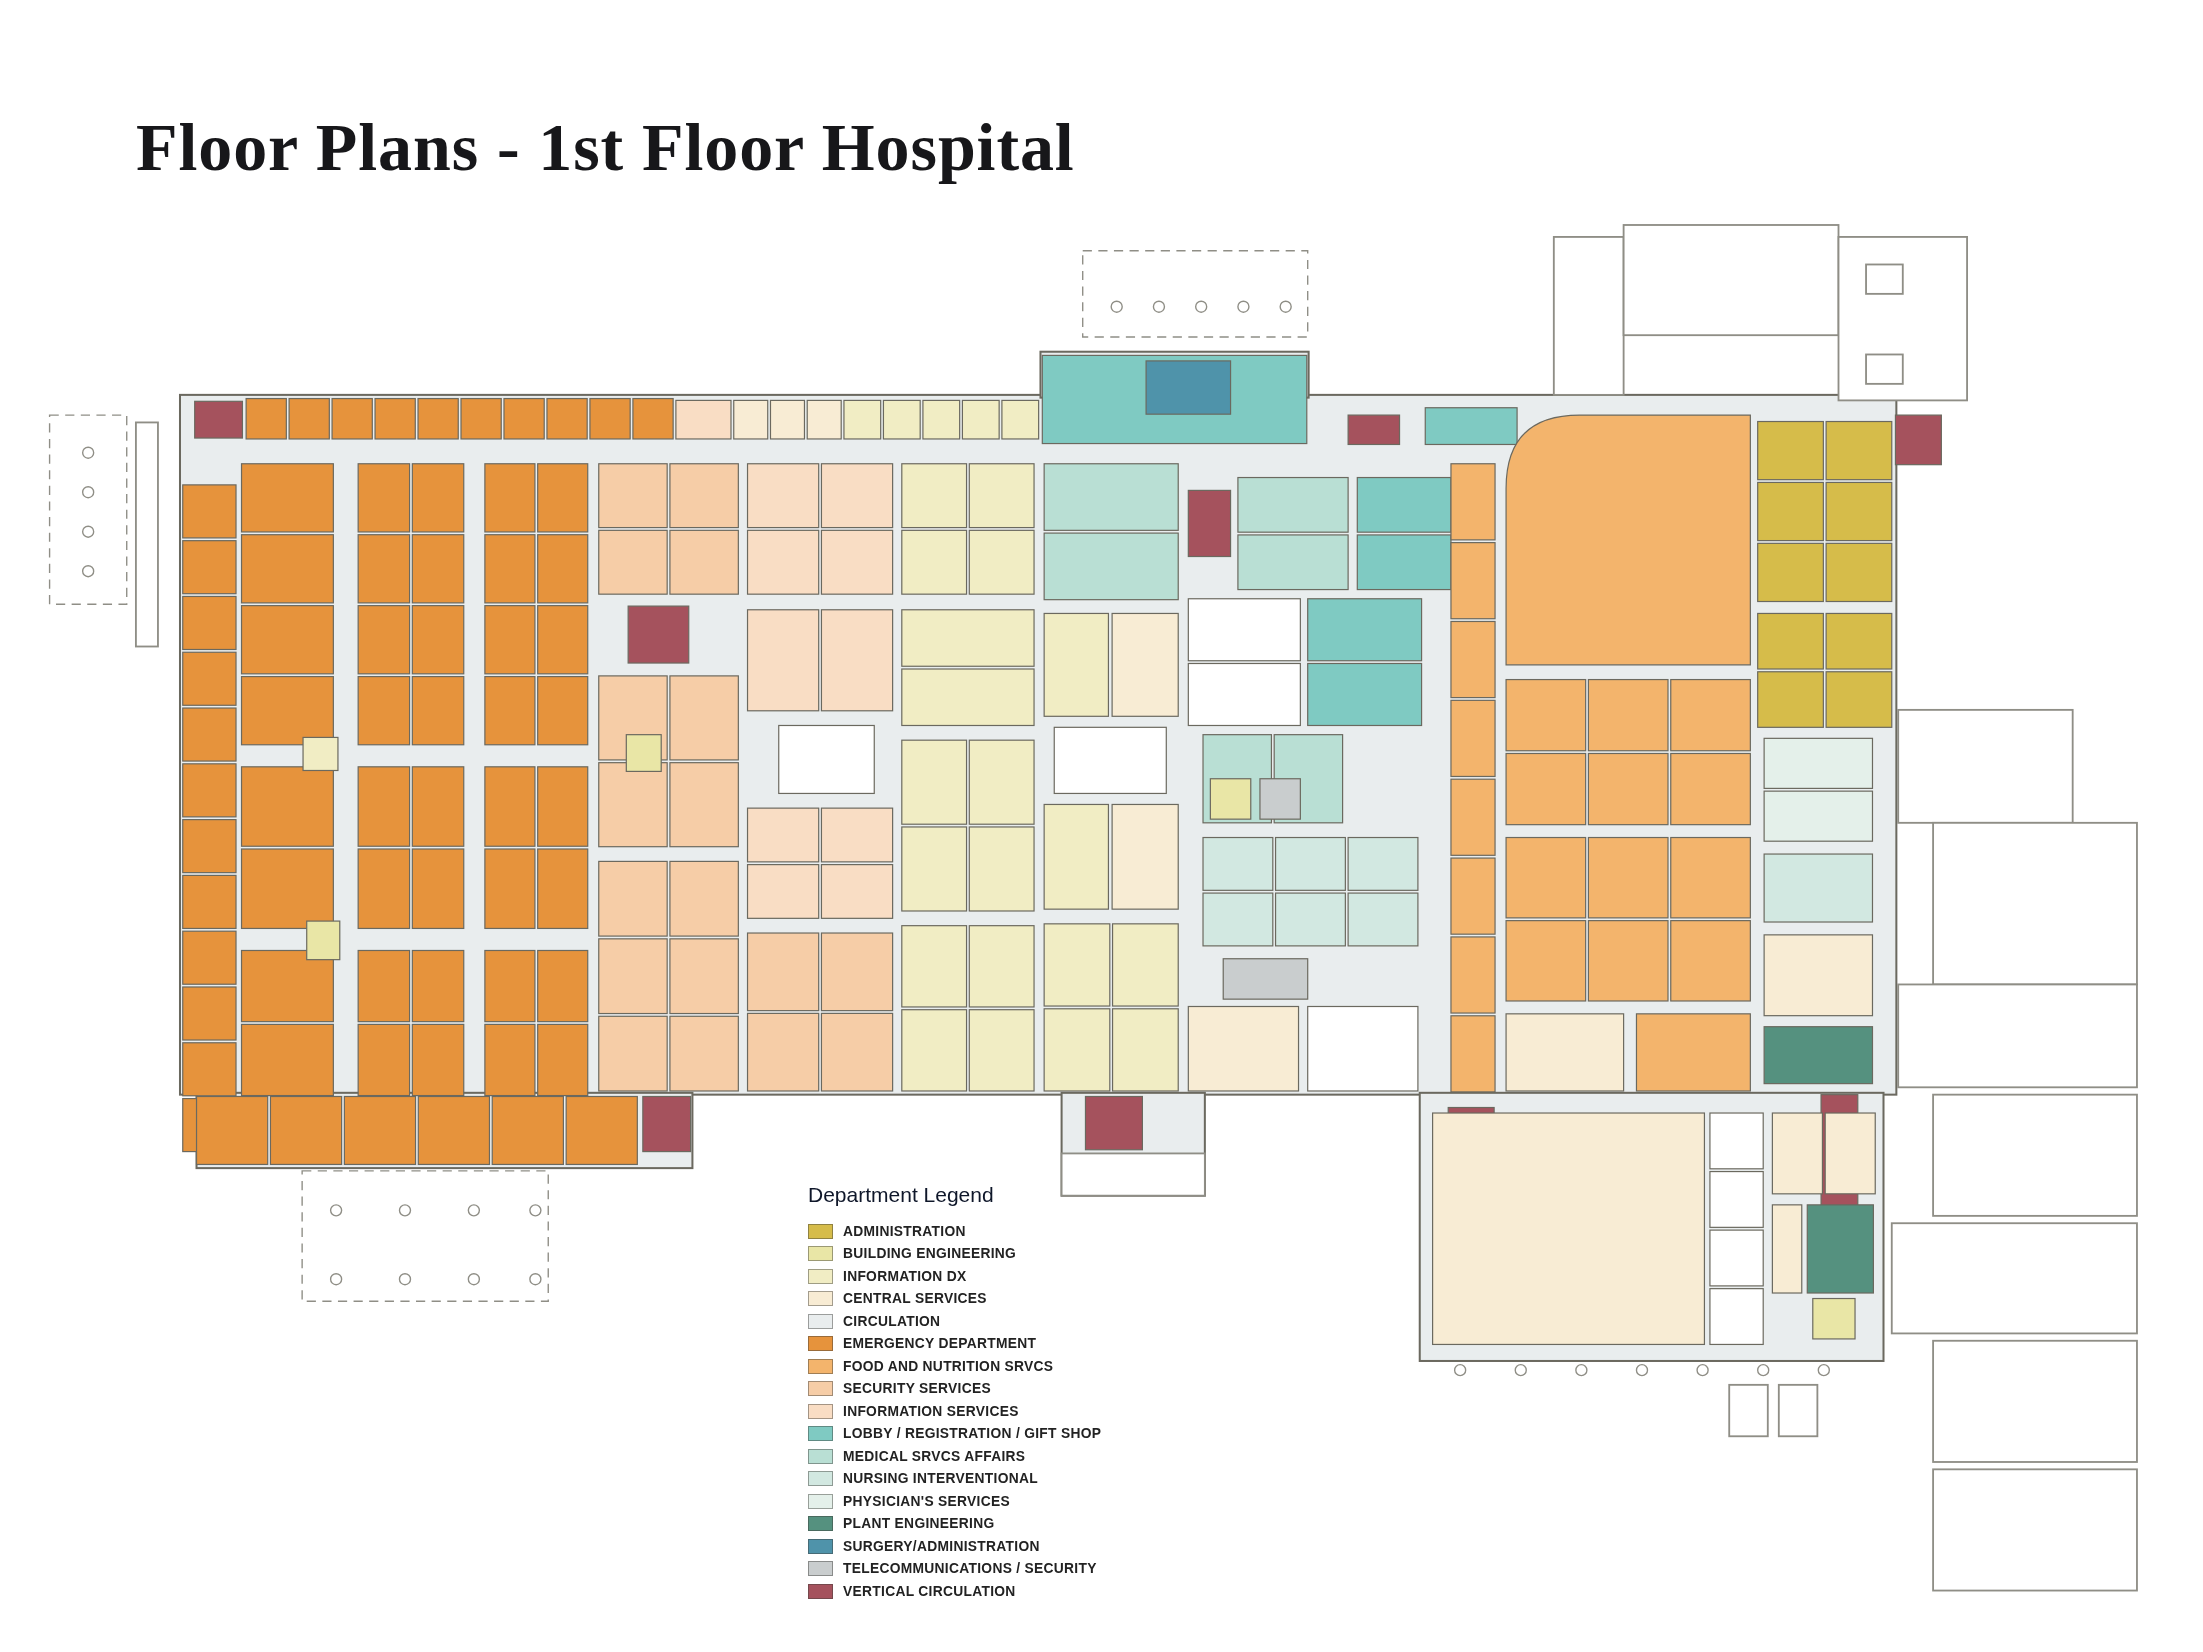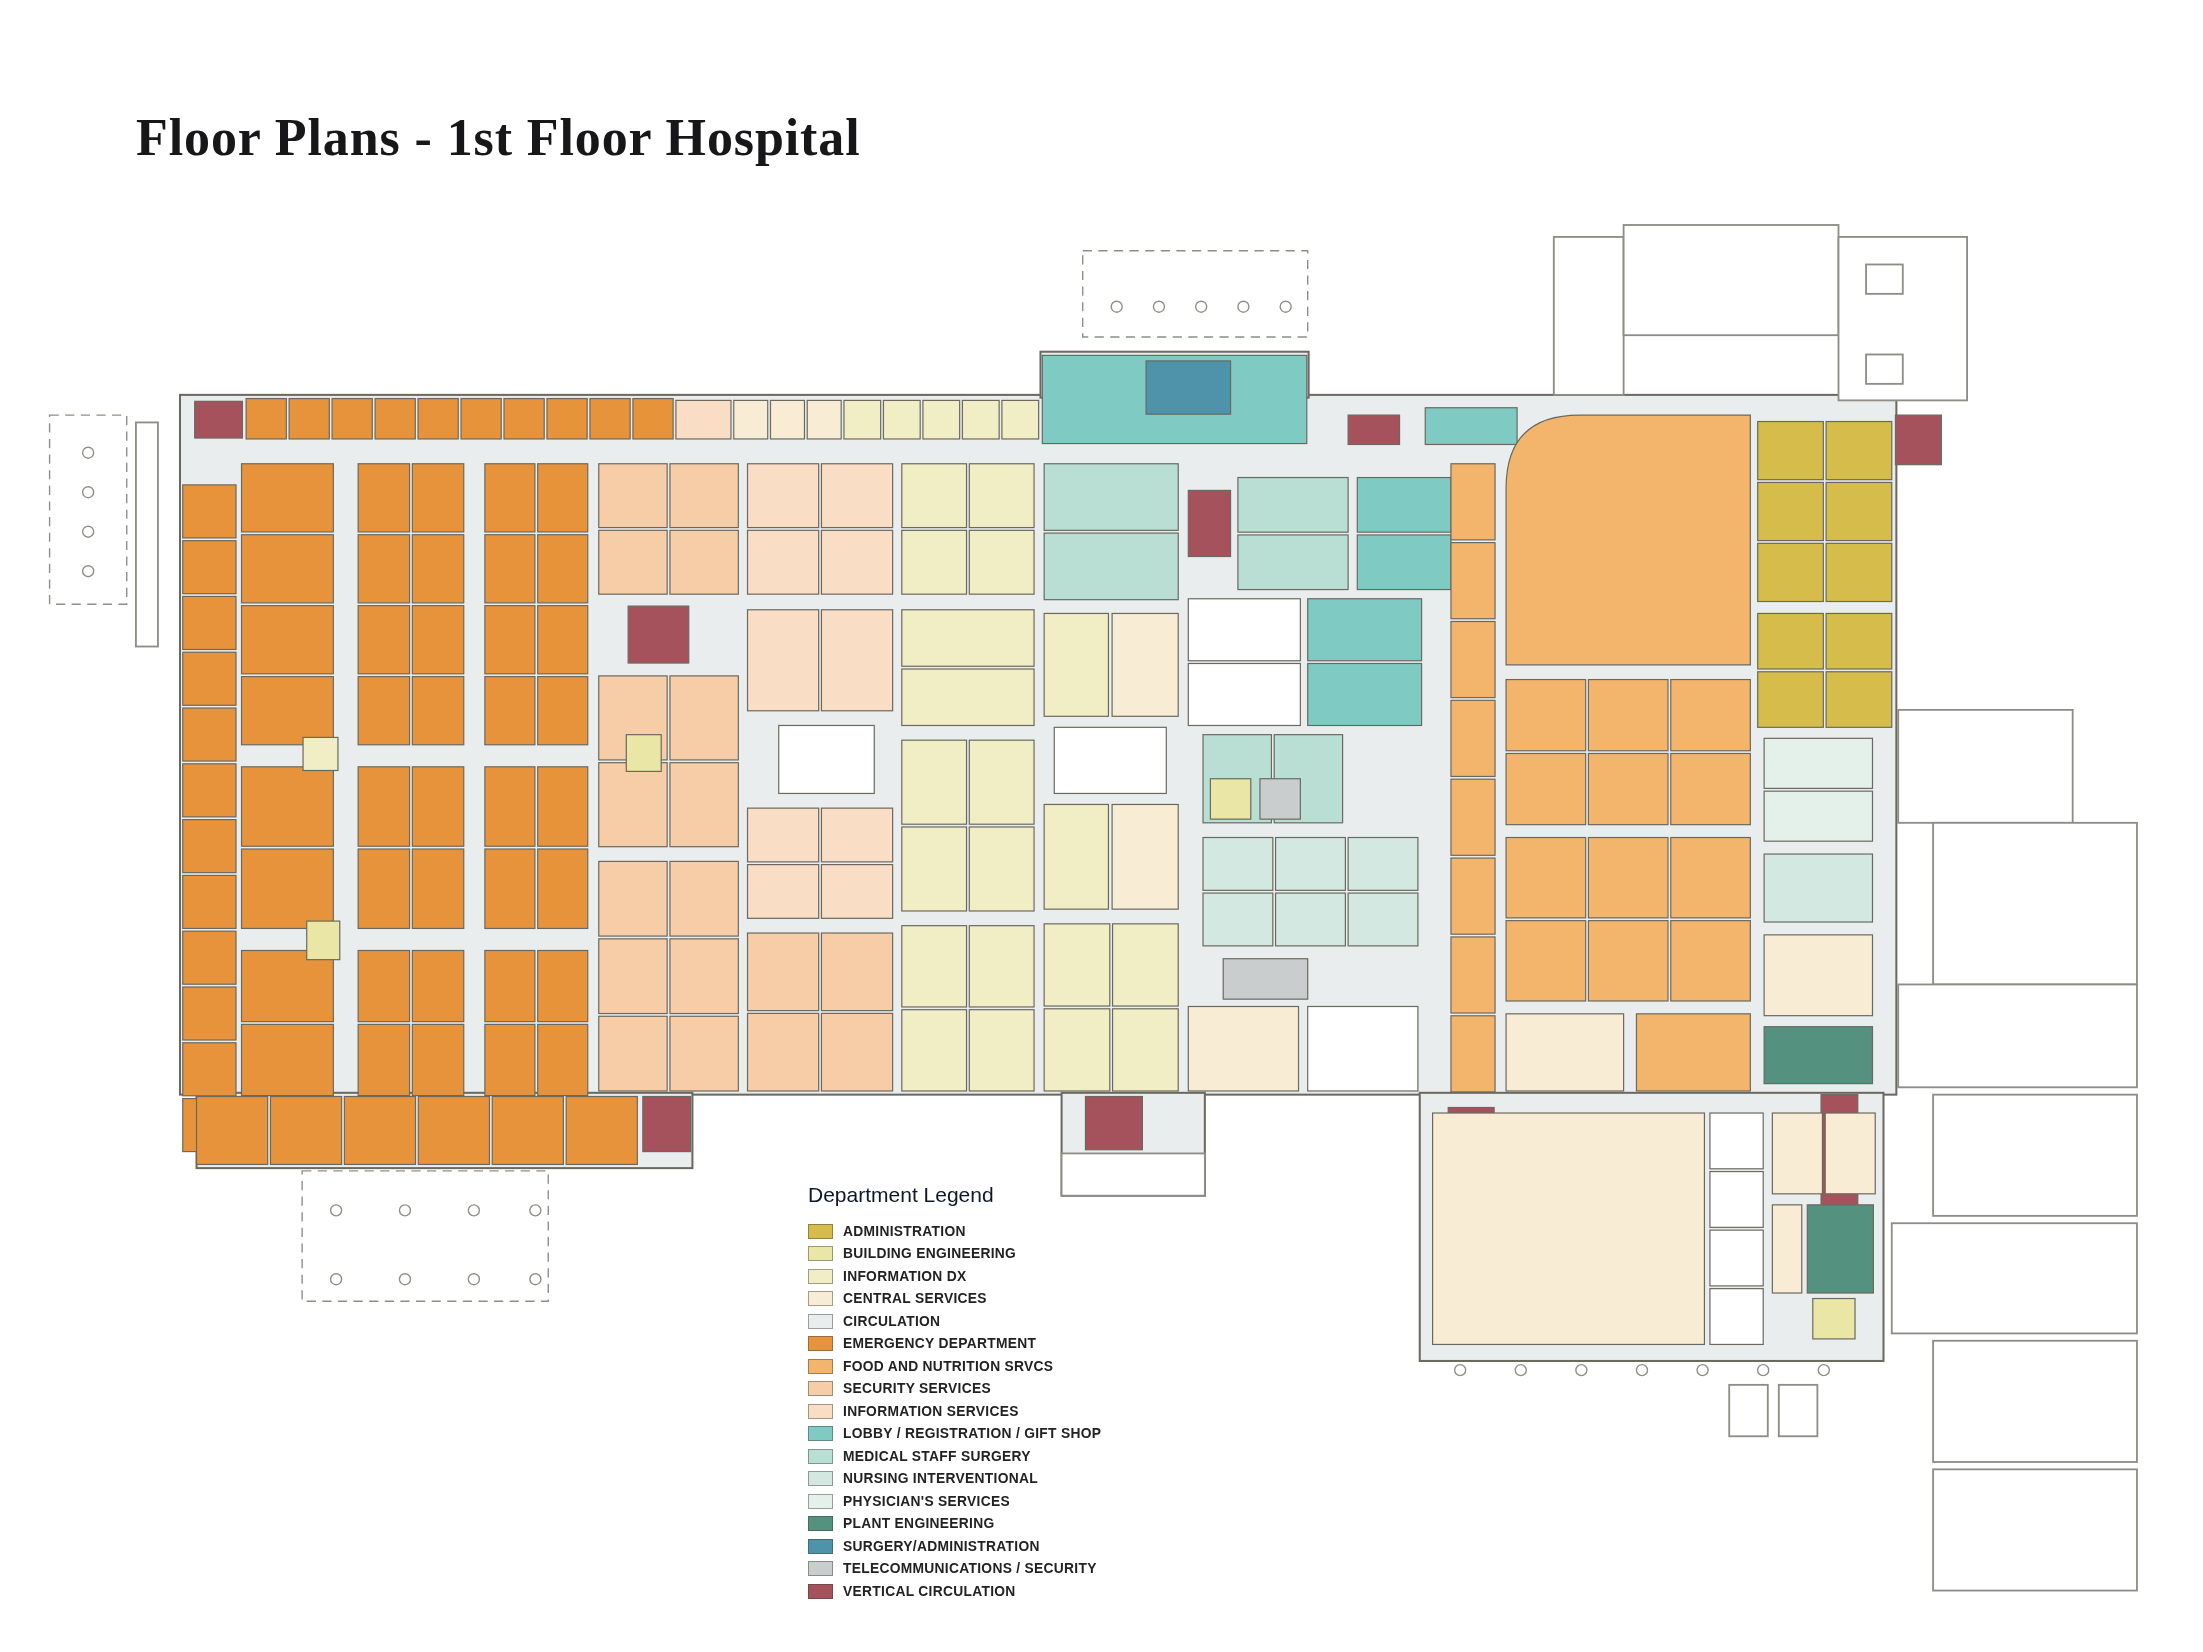--- a/index.html
+++ b/index.html
@@ -1,19 +1,19 @@
 <!DOCTYPE html>
 <html style="font-size:14.7px"><head>
 <meta charset="utf-8">
 <style>
   html,body{margin:0;padding:0;background:#ffffff;}
   .page{position:relative;width:2204px;height:1653px;background:#ffffff;overflow:hidden;
         font-family:"Liberation Sans",sans-serif;}
   .page-title{position:absolute;left:136px;top:108px;font-family:"Liberation Serif",serif;
-        font-weight:700;font-size:52px;color:#17171a;letter-spacing:0.9px;white-space:nowrap;}
+        font-weight:700;font-size:68px;color:#17171a;letter-spacing:0.9px;white-space:nowrap;}
   .plan-svg{position:absolute;left:0;top:0;width:2204px;height:1653px;}
   .legend{position:absolute;left:808px;top:1183px;z-index:5;}
   .legend-title{font-size:21px;color:#0f172a;margin-bottom:13px;font-weight:400;}
   .legend-row{display:flex;align-items:center;height:22.5px;}
   .swatch{display:inline-block;width:25px;height:14.7px;margin-right:10px;
         border:0.9px solid rgba(60,60,55,0.45);box-sizing:border-box;flex:0 0 auto;}
   .legend-label{font-size:13.8px;color:#222;letter-spacing:0.3px;white-space:nowrap;font-weight:bold;}
 </style>
 </head>
 <body>
@@ -326,21 +326,21 @@
         <div class="legend-row">
           <span class="swatch" style="background: rgb(249, 221, 196);"></span>
           <span class="legend-label">INFORMATION SERVICES</span>
         </div>
         <div class="legend-row">
           <span class="swatch" style="background: rgb(127, 202, 194);"></span>
           <span class="legend-label">LOBBY / REGISTRATION / GIFT SHOP</span>
         </div>
         <div class="legend-row">
           <span class="swatch" style="background: rgb(185, 223, 212);"></span>
-          <span class="legend-label">MEDICAL STAFF SURGERY</span>
+          <span class="legend-label">MEDICAL SRVCS AFFAIRS</span>
         </div>
         <div class="legend-row">
           <span class="swatch" style="background: rgb(210, 232, 225);"></span>
           <span class="legend-label">NURSING INTERVENTIONAL</span>
         </div>
         <div class="legend-row">
           <span class="swatch" style="background: rgb(228, 240, 234);"></span>
           <span class="legend-label">PHYSICIAN'S SERVICES</span>
         </div>
         <div class="legend-row">

